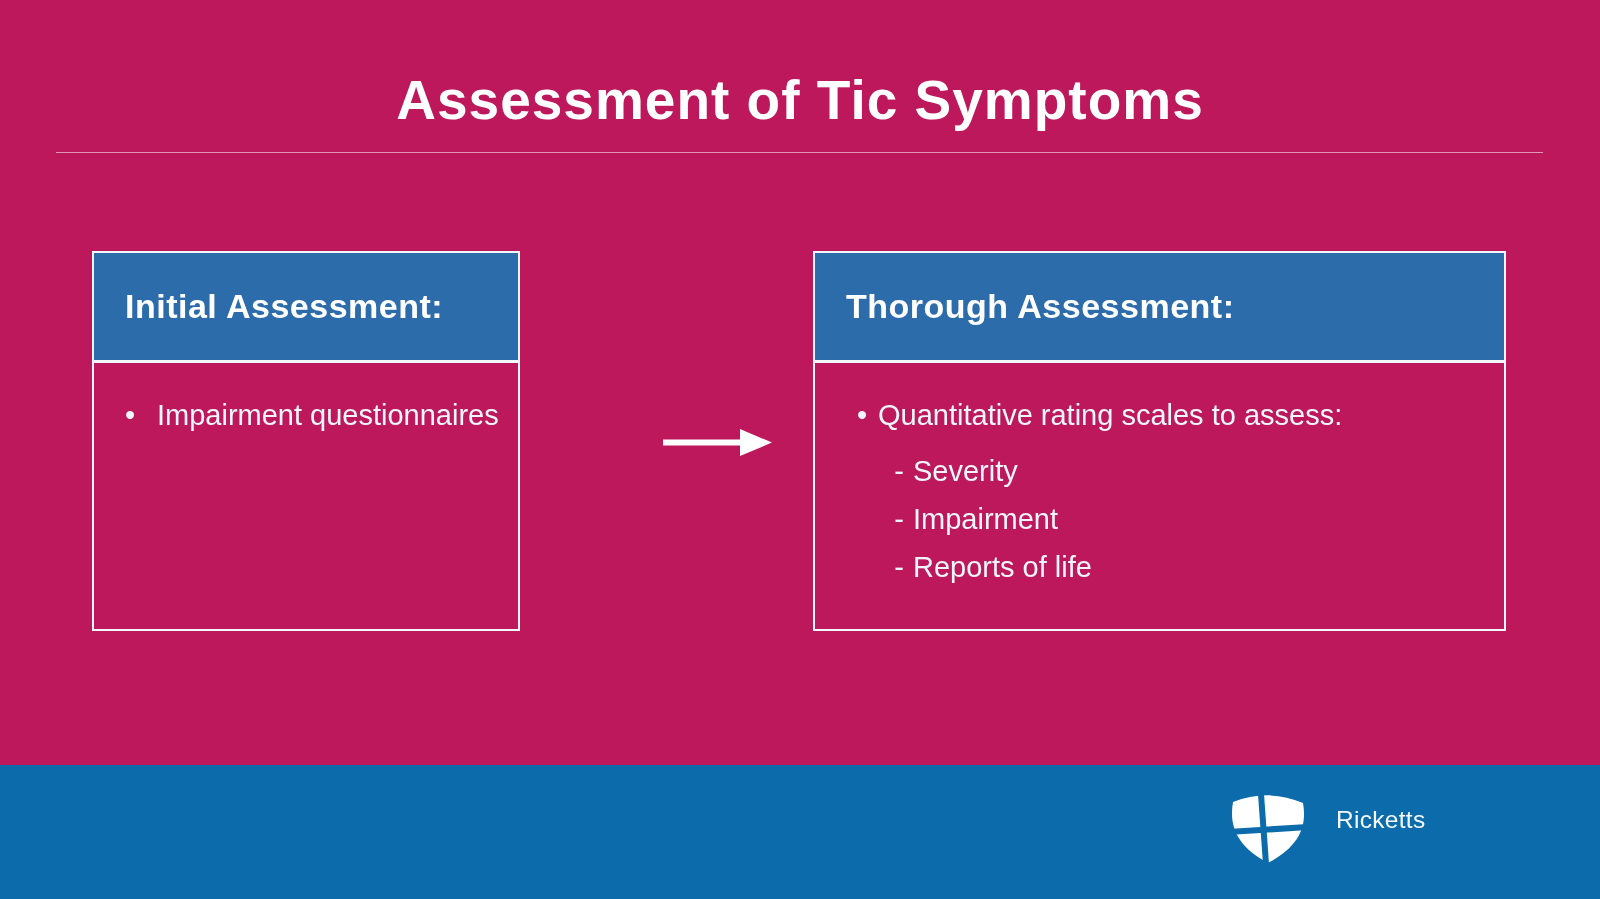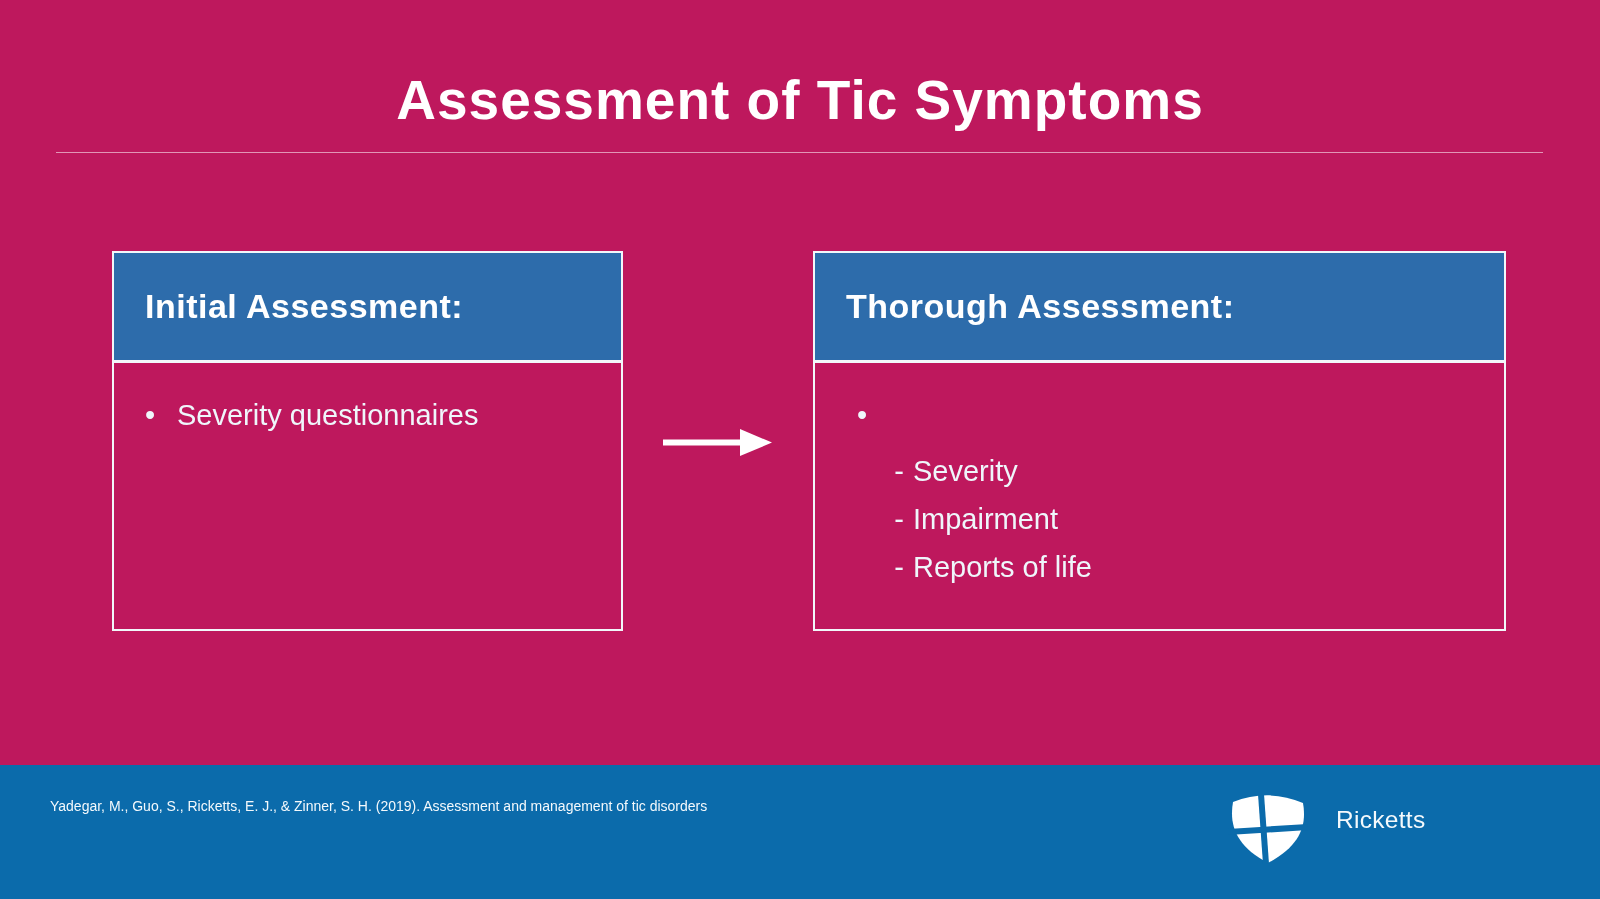--- a/index.html
+++ b/index.html
@@ -31,21 +31,21 @@
     height: 1px;
     background: rgba(255,255,255,0.55);
   }
   .box {
     position: absolute;
     top: 251px;
     height: 380px;
     border: 2px solid #F2F7FA;
     box-sizing: border-box;
   }
-  .box-left  { left: 92px;  width: 511px; margin-left: 20px; }
+  .box-left  { left: 92px;  width: 428px; }
   .box-right { left: 813px; width: 693px; text-align: center; }
   .box-header {
     height: 110px;
     background: #2D6CAB;
     border-bottom: 3px solid #F2F7FA;
     display: flex;
     align-items: center;
     padding-left: 31px;
     font-size: 34px;
     font-weight: bold;
@@ -109,58 +109,58 @@
 <div class="slide">
 
   <h1 class="title">Assessment of Tic Symptoms</h1>
   <div class="title-rule"></div>
 
   <div class="box box-left">
     <div class="box-header">Initial Assessment:</div>
     <div class="box-body">
       <div class="bullet-row">
         <span class="bullet-glyph">•</span>
-        <span>Severity questionnaires</span>
+        <span>Impairment questionnaires</span>
       </div>
     </div>
   </div>
 
   <div class="arrow">
     <svg width="110" height="30" viewBox="0 0 110 30" xmlns="http://www.w3.org/2000/svg">
       <rect x="0" y="12.5" width="80" height="6" fill="#ffffff"></rect>
       <polygon points="77,2 109,15.5 77,29" fill="#ffffff"></polygon>
     </svg>
   </div>
 
   <div class="box box-right">
     <div class="box-header">Thorough Assessment:</div>
     <div class="box-body">
       <div class="bullet-row">
         <span class="bullet-glyph">•</span>
+        <span>Quantitative rating scales to assess:</span>
       </div>
       <div class="sub-list">
         <div class="sub-row">
           <span class="dash-glyph">-</span>
           <span>Severity</span>
         </div>
         <div class="sub-row">
           <span class="dash-glyph">-</span>
           <span>Impairment</span>
         </div>
         <div class="sub-row">
           <span class="dash-glyph">-</span>
           <span>Reports of life</span>
         </div>
       </div>
     </div>
   </div>
 
   <div class="footer">
     <div class="citation">
-      <div>Yadegar, M., Guo, S., Ricketts, E. J., &amp; Zinner, S. H. (2019). Assessment and management of tic disorders</div>
     </div>
 
     <div class="logo-shield">
       <svg width="80" height="70" viewBox="0 0 80 70" xmlns="http://www.w3.org/2000/svg">
         <path d="M5,8 C28,-1 52,-1 75,9 C79,32 72,52 40,69 C8,52 1,31 5,8 Z" fill="#ffffff"></path>
         <path d="M33,0 L38,70" stroke="#0B6BAB" stroke-width="6"></path>
         <path d="M0,38 L80,33" stroke="#0B6BAB" stroke-width="6"></path>
       </svg>
     </div>
     <div class="logo-text">

